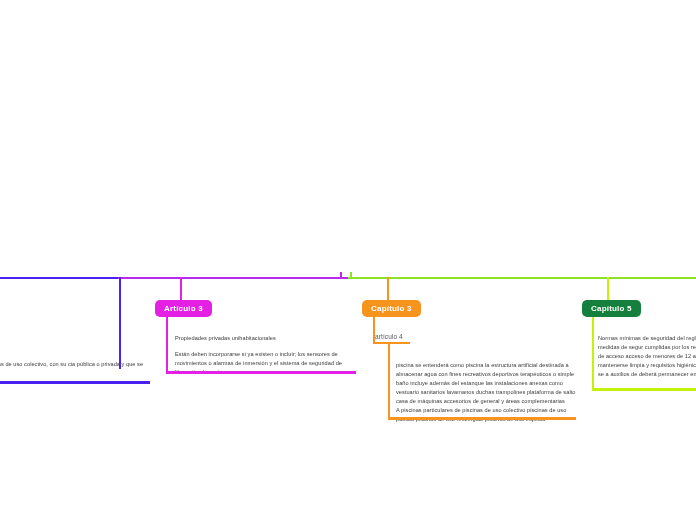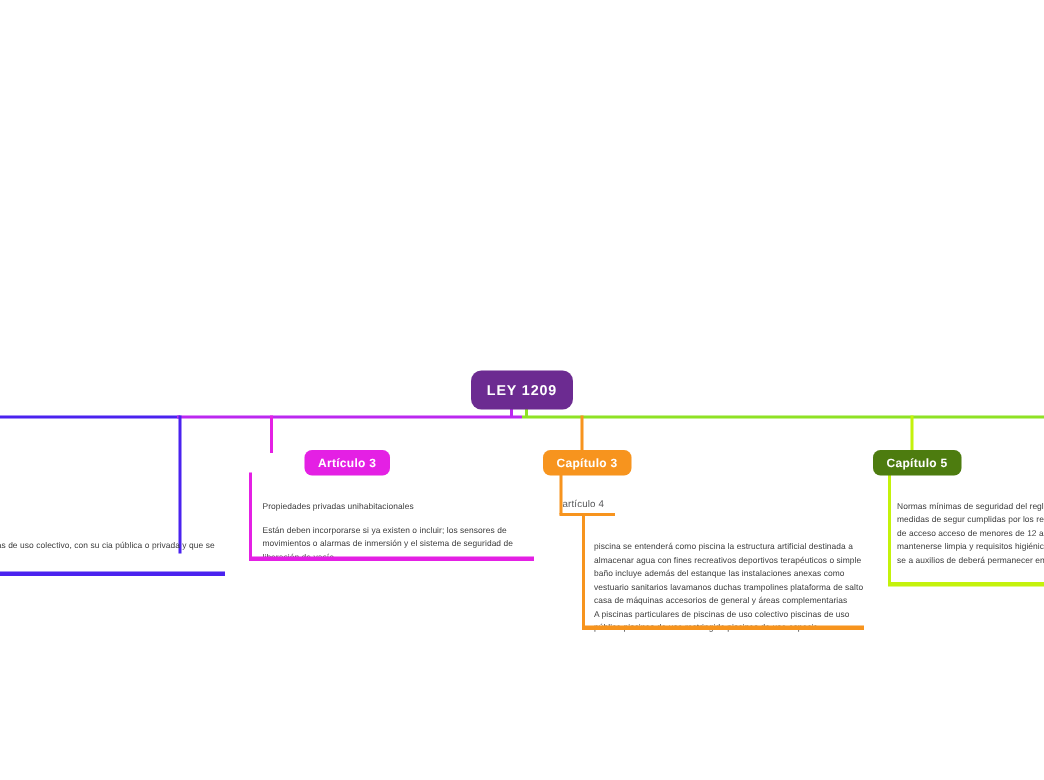--- a/index.html
+++ b/index.html
@@ -94,23 +94,23 @@
     align-items: center;
     justify-content: center;
     padding: 0 9px;
     color: #ffffff;
     font-size: 8px;
     font-weight: bold;
     letter-spacing: 0.2px;
     z-index: 20;
     white-space: nowrap;
   }
-  .badge-art3 { left: 155px; top: 300px; background: #e420e4; margin-left: 48px; }
+  .badge-art3 { left: 155px; top: 300px; background: #e420e4; }
   .badge-cap2 { left: 362px; top: 300px; background: #f7941e; }
-  .badge-cap5 { left: 582px; top: 300px; background: #4d7c0f; }
+  .badge-cap5 { left: 582px; top: 300px; background: #15803d; }
 
   
   .sub-label {
     position: absolute;
     left: 375px;
     top: 333px;
     font-size: 6.5px;
     color: #58595b;
     letter-spacing: 0.1px;
     z-index: 20;
@@ -162,23 +162,20 @@
   <div class="line v-line drop-blue"></div>
   <div class="line v-line drop-magenta"></div>
   <div class="line v-line drop-orange"></div>
   <div class="line v-line drop-green"></div>
 
   <div class="line v-line rail-magenta"></div>
   <div class="line v-line rail-orange-1"></div>
   <div class="line v-line rail-orange-2"></div>
   <div class="line v-line rail-green"></div>
 
-  <div class="root-node">
-    <span>LEY 1209</span>
-  </div>
 
   <div class="text-block tb-left">
     <p>a todas las piscinas de uso colectivo, con su
 cia pública o privada y que se ubiquen según su</p>
   </div>
   <div class="ubar ubar-left"></div>
 
   <div class="badge badge-art3">
     <span>Artículo 3</span>
   </div>

